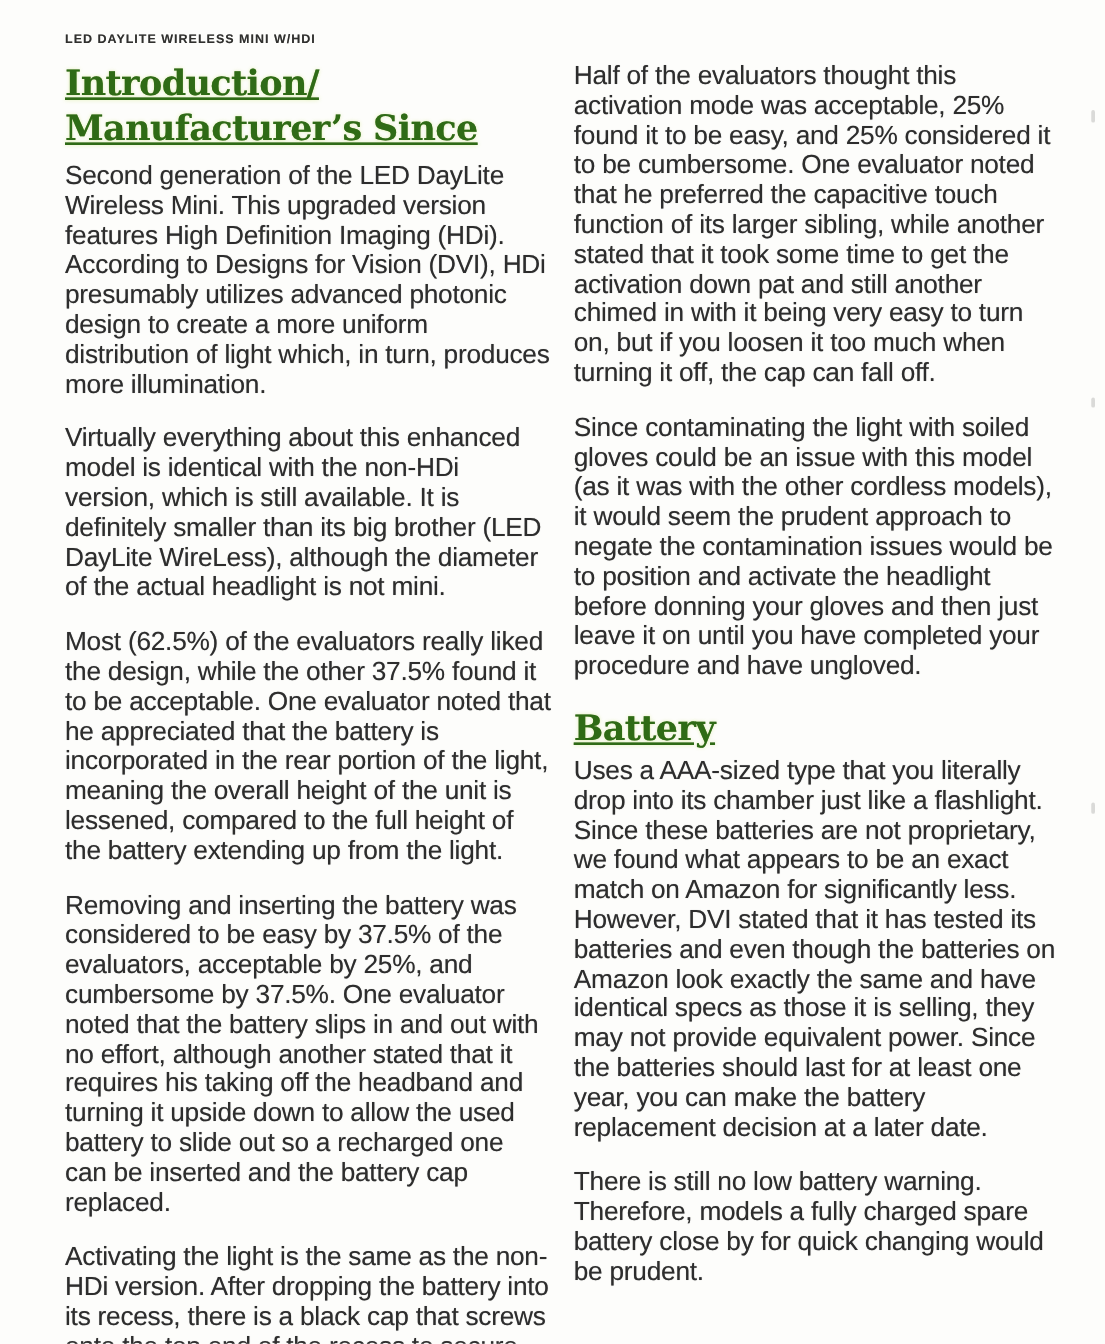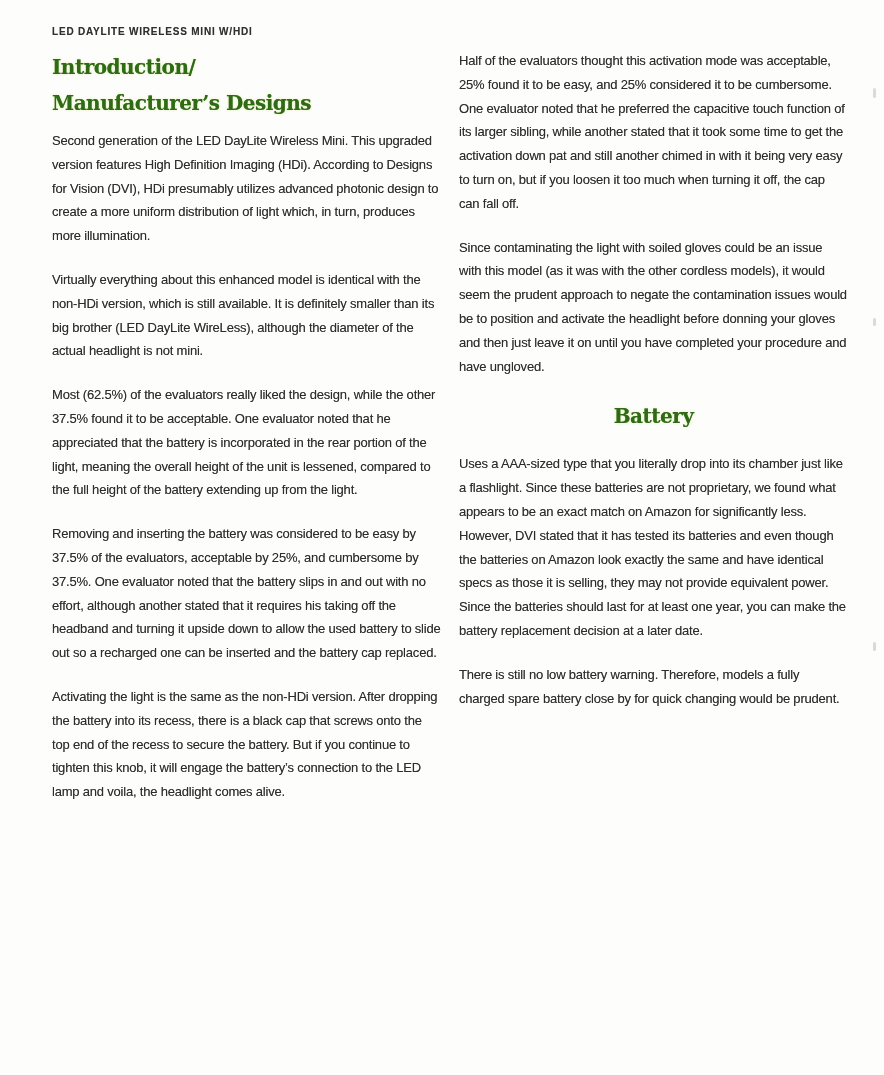--- a/index.html
+++ b/index.html
@@ -32,33 +32,33 @@
     align-items: flex-start;
   }
   .col {
     width: 389px;
     flex: 0 0 389px;
   }
   h1, h2 {
     font-family: "DejaVu Serif", serif;
     font-weight: bold;
     color: #2f6b16;
-    font-size: 20px;
+    font-size: 28px;
     line-height: 36px;
     margin: 0 0 8px 0;
     letter-spacing: -0.5px;
     text-shadow: 0 0 3px rgba(190, 222, 90, 0.45), 0 0 0.5px rgba(30,80,10,0.6);
+    text-decoration: underline;
   }
   h2 {
-    margin: 14px 0 18px 0;
-    text-align: center;
+    margin: 14px 0 4px 0;
   }
   .h-line { display: block; }
   p {
-    font-size: 13px;
+    font-size: 21px;
     line-height: 23.8px;
     letter-spacing: -0.2px;
     color: #2d2d2d;
     margin: 0 0 20px 0;
     text-shadow: 0 0 0.6px rgba(25,25,25,0.45);
   }
   .scan-artifact {
     position: absolute;
     right: 8px;
     width: 3px;
@@ -74,21 +74,21 @@
 
 <div class="page">
 
   <div class="kicker">LED DAYLITE WIRELESS MINI W/HDI</div>
 
   <div class="columns">
 
     <div class="col">
       <h1>
         <span class="h-line">Introduction/</span>
-        <span class="h-line">Manufacturer’s Designs</span>
+        <span class="h-line">Manufacturer’s Since</span>
       </h1>
       <p>Second generation of the LED DayLite Wireless Mini. This upgraded version features High Definition Imaging (HDi). According to Designs for Vision (DVI), HDi presumably utilizes advanced photonic design to create a more uniform distribution of light which, in turn, produces more illumination.</p>
       <p>Virtually everything about this enhanced model is identical with the non-HDi version, which is still available. It is definitely smaller than its big brother (LED DayLite WireLess), although the diameter of the actual headlight is not mini.</p>
       <p>Most (62.5%) of the evaluators really liked the design, while the other 37.5% found it to be acceptable. One evaluator noted that he appreciated that the battery is incorporated in the rear portion of the light, meaning the overall height of the unit is lessened, compared to the full height of the battery extending up from the light.</p>
       <p>Removing and inserting the battery was considered to be easy by 37.5% of the evaluators, acceptable by 25%, and cumbersome by 37.5%. One evaluator noted that the battery slips in and out with no effort, although another stated that it requires his taking off the headband and turning it upside down to allow the used battery to slide out so a recharged one can be inserted and the battery cap replaced.</p>
       <p>Activating the light is the same as the non-HDi version. After dropping the battery into its recess, there is a black cap that screws onto the top end of the recess to secure the battery. But if you continue to tighten this knob, it will engage the battery’s connection to the LED lamp and voila, the headlight comes alive.</p>
     </div>
 
     <div class="col">
       <p>Half of the evaluators thought this activation mode was acceptable, 25% found it to be easy, and 25% considered it to be cumbersome. One evaluator noted that he preferred the capacitive touch function of its larger sibling, while another stated that it took some time to get the activation down pat and still another chimed in with it being very easy to turn on, but if you loosen it too much when turning it off, the cap can fall off.</p>

